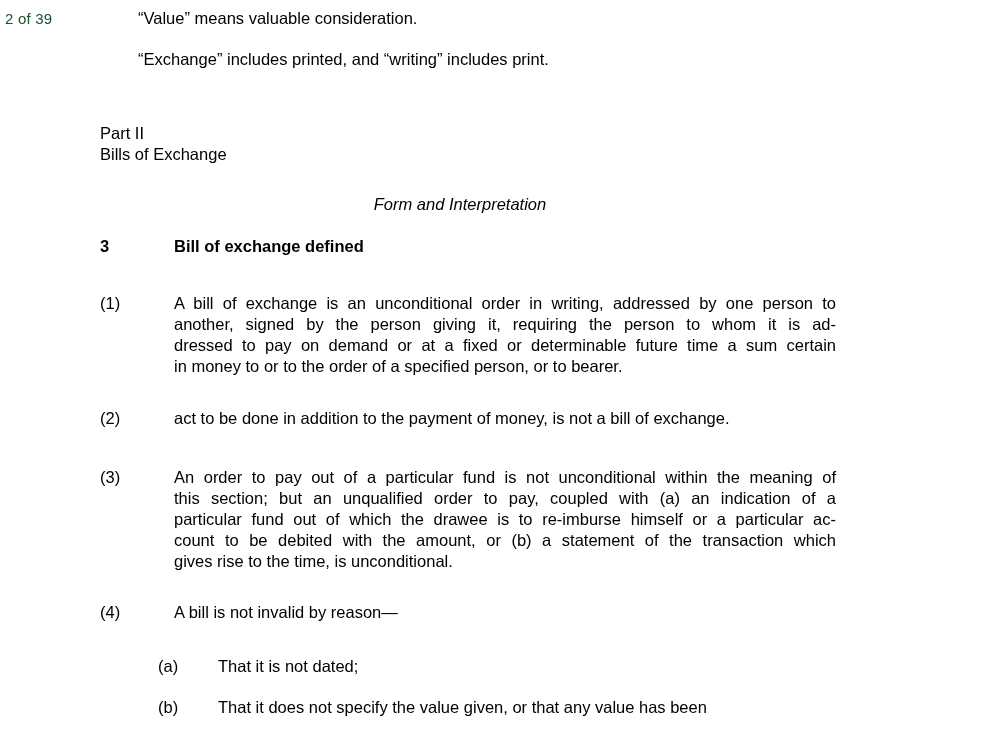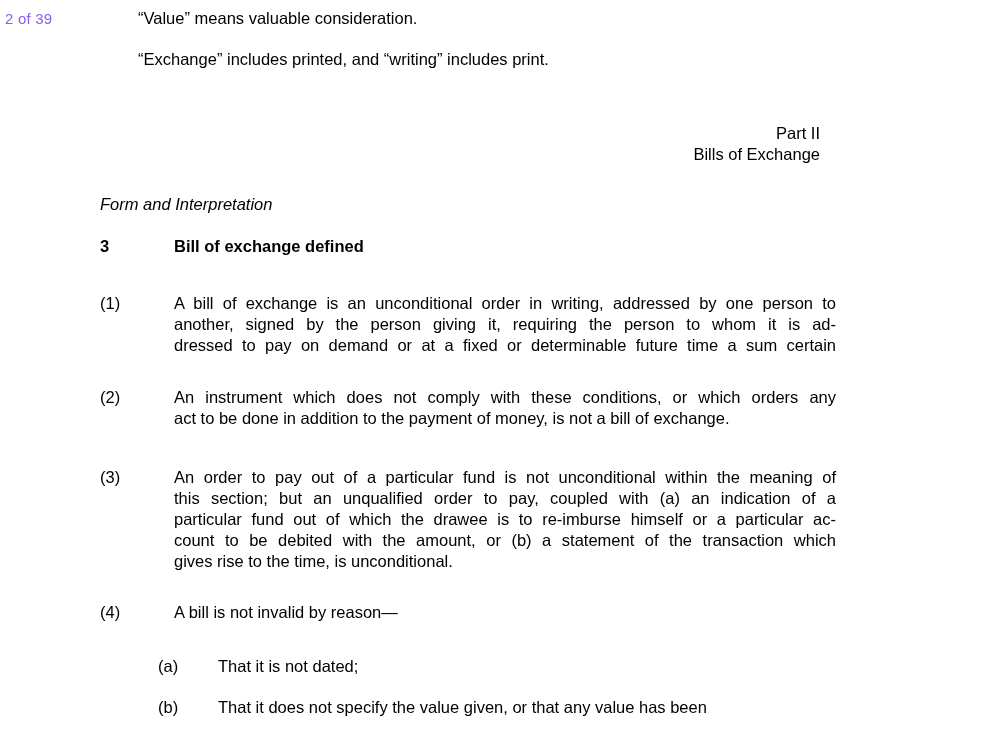--- a/index.html
+++ b/index.html
@@ -16,38 +16,39 @@
     width: 1005px;
     height: 737px;
     background: #ffffff;
   }
   .page-indicator {
     position: absolute;
     left: 5px;
     top: 8px;
     font-size: 15px;
     line-height: 21px;
-    color: #8b5cf6;
+    color: #14532d;
     letter-spacing: 0.2px;
   }
   .content {
     position: absolute;
     left: 100px;
     top: 0;
     width: 720px;
     padding-top: 8px;
     font-size: 16.5px;
     line-height: 21px;
   }
   .intro-line { margin-left: 38px; }
   .intro-line.second { margin-top: 20px; }
-  .center-heading { text-align: right; }
+  .center-heading { text-align: left; }
   .part-block { margin-top: 53px; }
   .subheading {
     margin-top: 29px;
+    text-align: center;
     font-style: italic;
   }
   .section-row {
     margin-top: 21px;
     display: flex;
     font-weight: bold;
   }
   .clause-row { display: flex; }
   .clause-row.c1 { margin-top: 36px; }
   .clause-row.c2 { margin-top: 31px; }
@@ -106,27 +107,27 @@
       <div class="num-col">3</div>
       <div class="body-col">Bill of exchange defined</div>
     </div>
 
     <div class="clause-row c1">
       <div class="num-col">(1)</div>
       <div class="body-col">
           <div class="line just">A bill of exchange is an unconditional order in writing, addressed by one person to</div>
           <div class="line just">another, signed by the person giving it, requiring the person to whom it is ad-</div>
           <div class="line just">dressed to pay on demand or at a fixed or determinable future time a sum certain</div>
+          <div class="line">in money to or to the order of a specified person, or to bearer.</div>
         </div>
     </div>
 
     <div class="clause-row c2">
       <div class="num-col">(2)</div>
       <div class="body-col">
-          <div class="line just">An instrument which does not comply with these conditions, or which orders any</div>
           <div class="line">act to be done in addition to the payment of money, is not a bill of exchange.</div>
         </div>
     </div>
 
     <div class="clause-row c3">
       <div class="num-col">(3)</div>
       <div class="body-col">
           <div class="line just">An order to pay out of a particular fund is not unconditional within the meaning of</div>
           <div class="line just">this section; but an unqualified order to pay, coupled with (a) an indication of a</div>
           <div class="line just">particular fund out of which the drawee is to re-imburse himself or a particular ac-</div>

